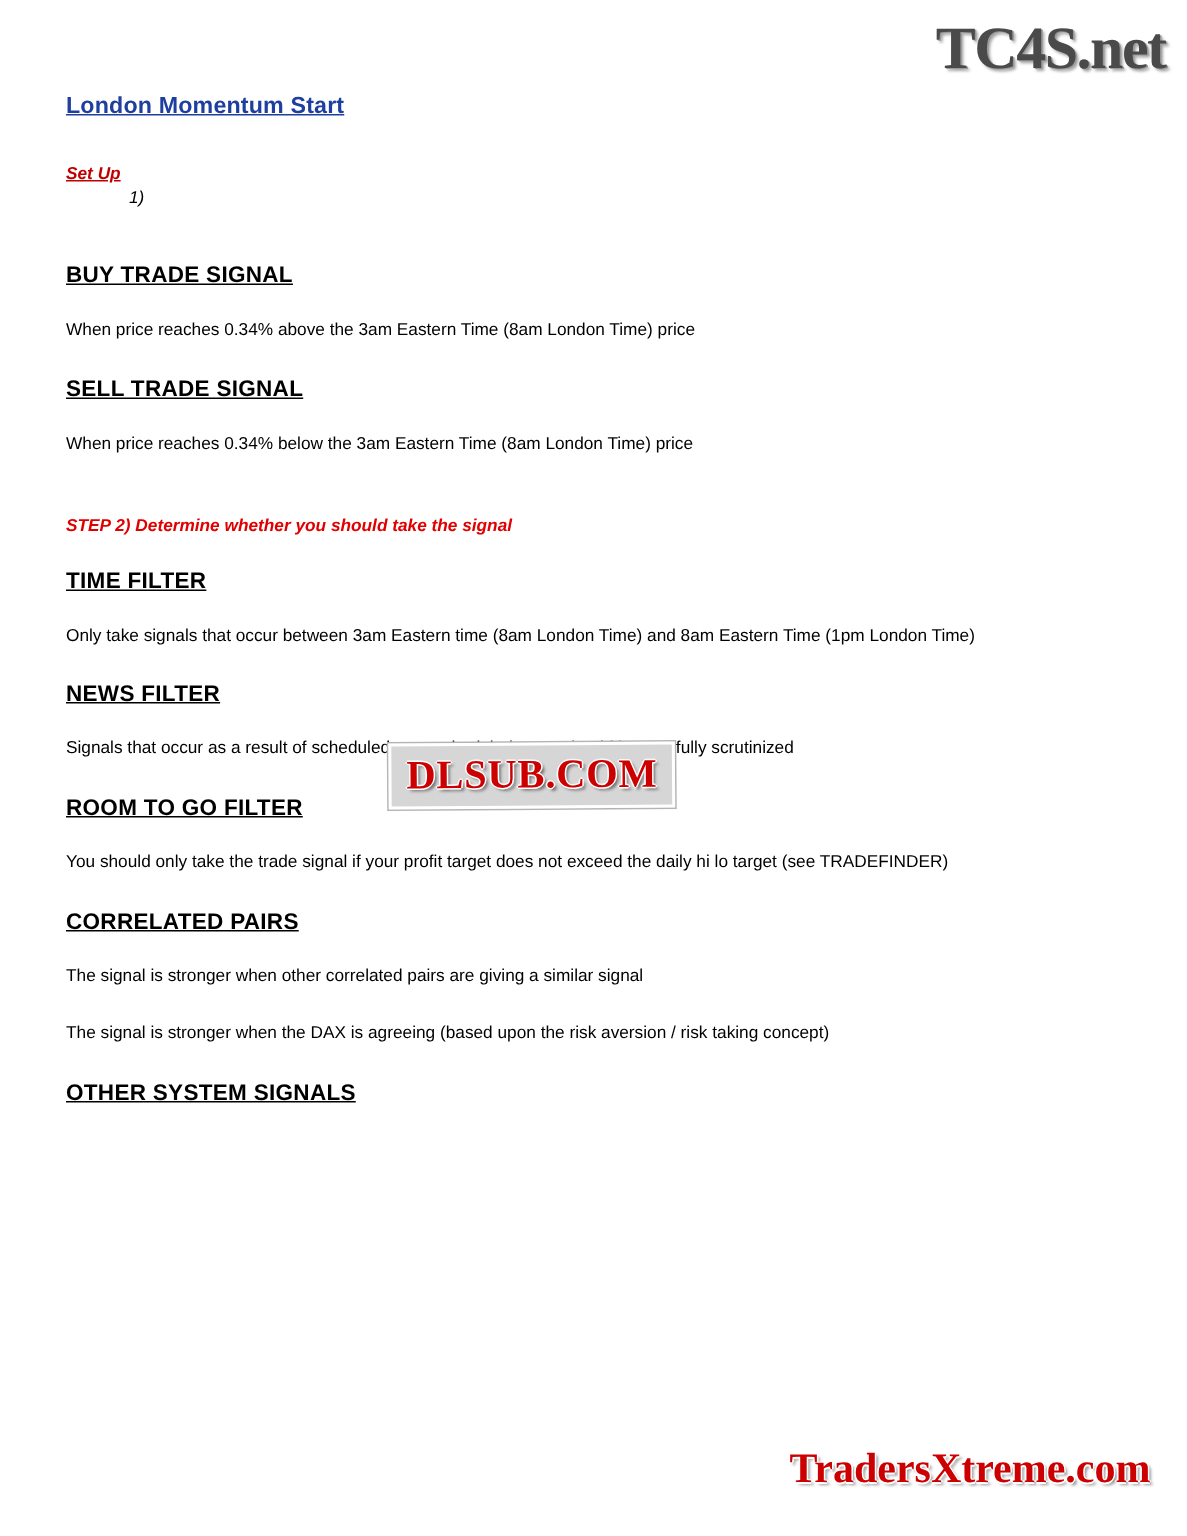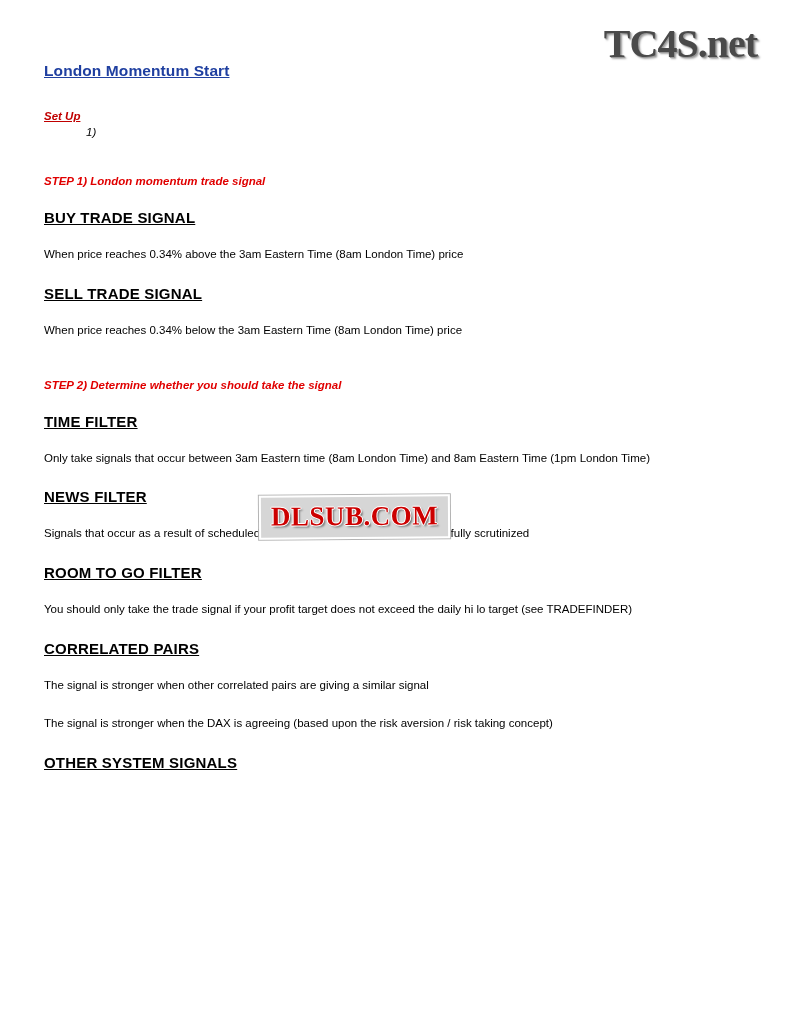--- a/index.html
+++ b/index.html
@@ -20,30 +20,29 @@
     position: absolute;
     left: 0; top: 0;
     width: 791px;
     height: 1024px;
     background: #ffffff;
   }
 
   
   .top-watermark {
     position: absolute;
-    right: 34px;
+    right: 14px;
     top: 8px;
     font-family: "Liberation Serif", serif;
     font-weight: bold;
     font-size: 40px;
     letter-spacing: -1px;
     color: #4a4a4a;
     text-shadow: 1px 1px 0 #9a9a9a, 2px 2px 2px rgba(0,0,0,0.35);
     white-space: nowrap;
-    margin-top: 12px;
   }
 
   
   .doc {
     position: absolute;
     left: 44px;
     top: 62px;
     width: 700px;
   }
 
@@ -165,21 +164,20 @@
     <h1 class="doc-title">London Momentum Start</h1>
 
     <div class="section-label">Set Up</div>
 
     <ul class="numbered">
       <li>
         <span class="num">1)</span>
       </li>
     </ul>
 
-    <div class="step-heading">STEP 1) London momentum trade signal</div>
 
     <div class="sub-heading">BUY TRADE SIGNAL</div>
     <p class="para">When price reaches 0.34% above the 3am Eastern Time (8am London Time) price</p>
 
     <div class="sub-heading">SELL TRADE SIGNAL</div>
     <p class="para">When price reaches 0.34% below the 3am Eastern Time (8am London Time) price</p>
 
     <div class="gap-lg"></div>
 
     <div class="step-heading">STEP 2) Determine whether you should take the signal</div>
@@ -199,14 +197,15 @@
     <p class="para">The signal is stronger when the DAX is agreeing (based upon the risk aversion / risk taking concept)</p>
 
     <div class="sub-heading">OTHER SYSTEM SIGNALS</div>
 
   </div>
 
   <div class="stamp">
     <span class="stamp-text">DLSUB.COM</span>
   </div>
 
+  <div class="bottom-watermark">TradersXtreme.com</div>
 
 </div>
 
 </body></html>

